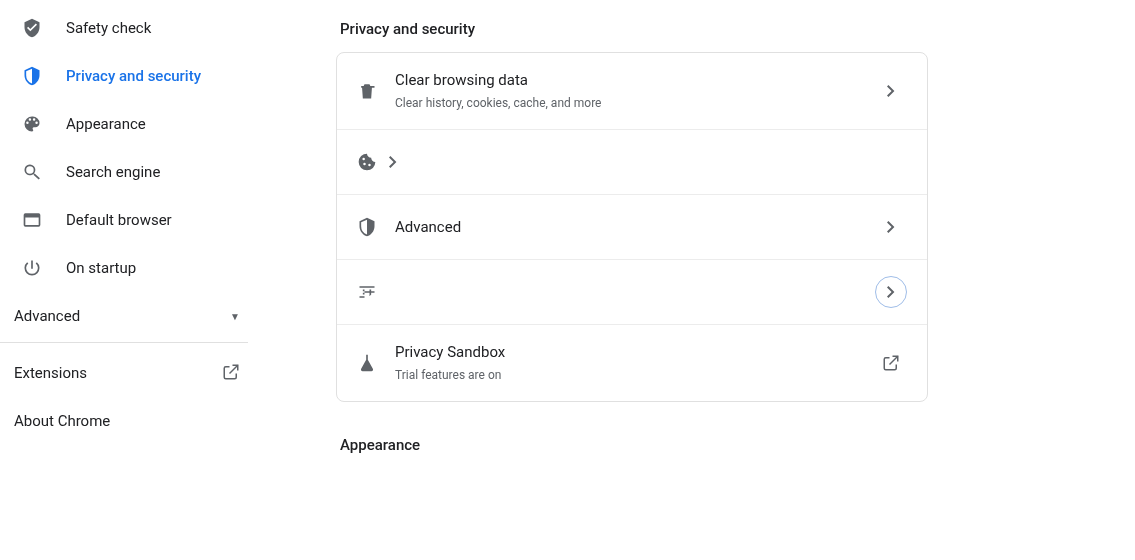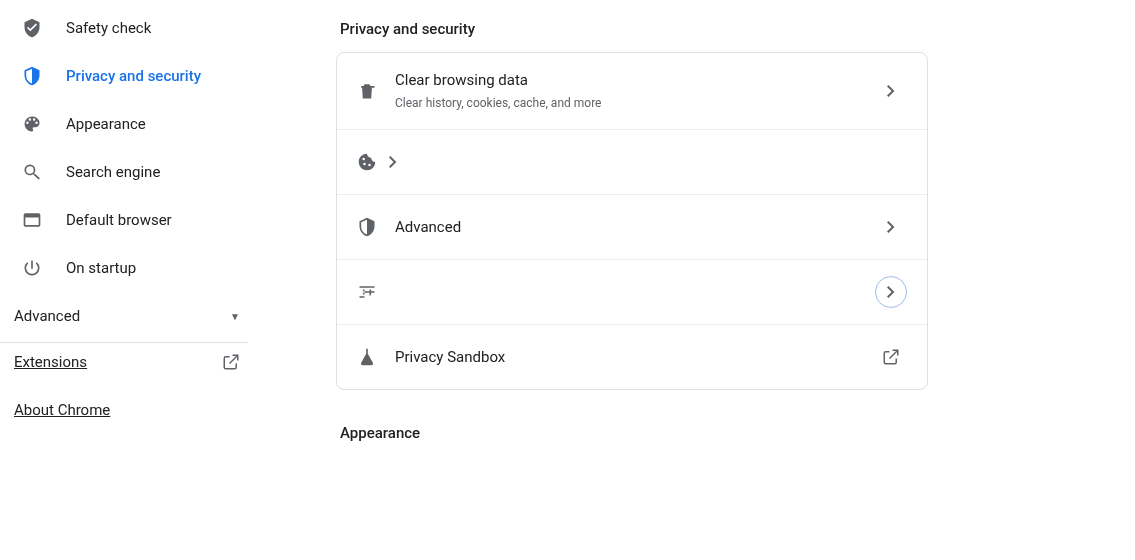--- a/index.html
+++ b/index.html
@@ -53,26 +53,25 @@
   .advanced-row .label { font-size: 15px; color: #202124; flex: 1; }
   .advanced-row .chev { color: #5f6368; font-size: 10px; }
 
   .divider {
     height: 1px; background: #e0e0e0;
     margin: 4px 0 10px 0;
     width: 248px;
   }
 
   .bottom-item {
-    display: flex; align-items: flex-start;
+    display: flex; align-items: center;
     height: 40px;
     padding: 0 20px 0 14px;
     cursor: pointer;
     margin-bottom: 8px;
-    text-decoration: underline;
   }
   .bottom-item .label { font-size: 15px; color: #202124; flex: 1; }
   .bottom-item .ext-icon { color: #5f6368; }
 
   
   .main {
     flex: 1;
     padding-top: 20px;
     display: flex;
     flex-direction: column;
@@ -282,20 +281,21 @@
       </div>
 
       <div class="row">
         <span class="row-icon">
           <svg width="20" height="20" viewBox="0 0 24 24" fill="currentColor">
               <path d="M13 2v6l6 11a2 2 0 0 1-1.74 3H6.74A2 2 0 0 1 5 19l6-11V2Z"></path>
             </svg>
         </span>
         <div class="text-col">
           <div class="title">Privacy Sandbox</div>
+          <div class="sub">Trial features are on</div>
         </div>
         <span class="trail">
           <svg width="18" height="18" viewBox="0 0 24 24" fill="none" stroke="currentColor" stroke-width="2">
               <path d="M14 3h7v7"></path>
               <path d="M10 14 21 3"></path>
               <path d="M19 14v5a2 2 0 0 1-2 2H5a2 2 0 0 1-2-2V7a2 2 0 0 1 2-2h5"></path>
             </svg>
         </span>
       </div>
 

